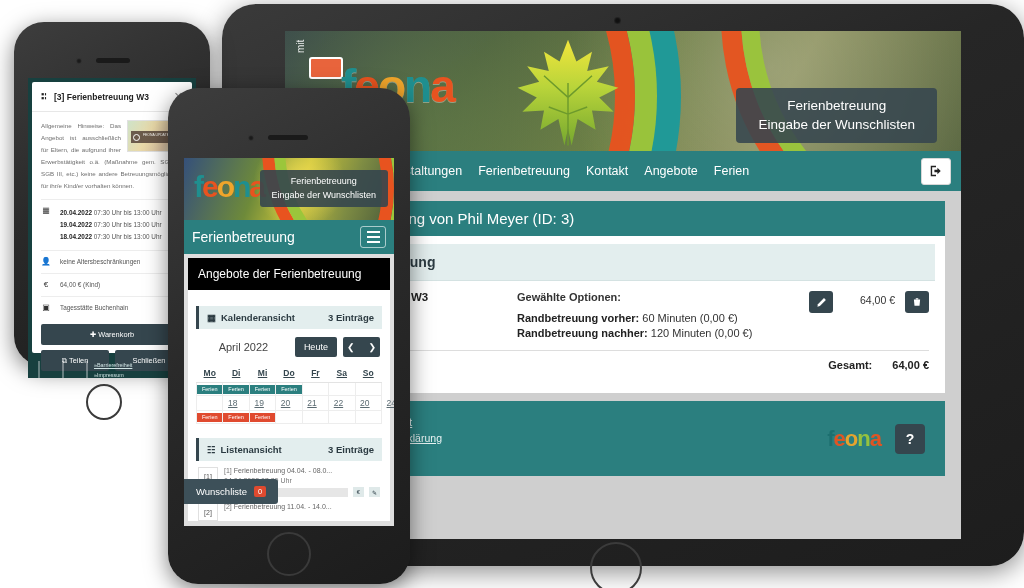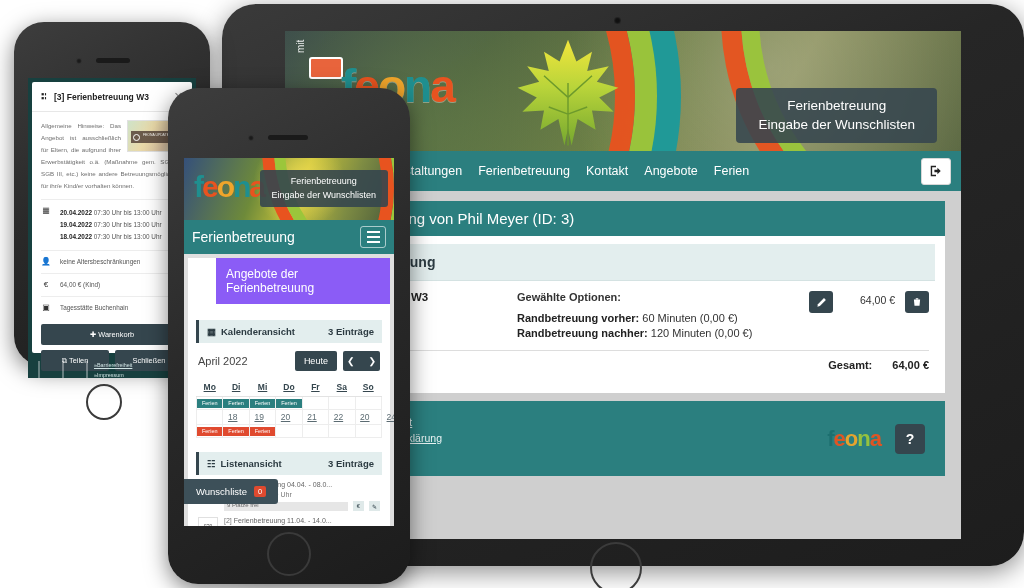--- a/index.html
+++ b/index.html
@@ -251,30 +251,30 @@
     padding:0 8px; color:#fff;
   }
   .mp-nav .ttl { font-size:14px; }
   .burger {
     width:26px; height:22px; border:1px solid #ffffff99; border-radius:3px;
     display:flex; flex-direction:column; justify-content:center; align-items:center; gap:3px;
   }
   .burger i { display:block; width:13px; height:2px; background:#fff; }
   .mp-page { background:#dfdfdf; padding:4px; height:272px; overflow:hidden; }
   .mp-card { background:#fff; }
-  .mp-card-head { background:#8b5cf6; color:#fff; font-size:12px; padding:9px 10px;margin-left:28px; }
+  .mp-card-head { background:#000000; color:#fff; font-size:12px; padding:9px 10px; }
   .mp-inner { padding:8px 8px 0 8px; }
   .sec-title {
     background:#e3eeee; border-left:3px solid #35464e; padding:6px 8px;
     display:flex; align-items:center; justify-content:space-between;
     font-size:9.5px; font-weight:700; color:#2c3b42; margin-top:8px;
   }
   .sec-title .l { display:flex; align-items:center; gap:5px; }
   .cal-bar { display:flex; align-items:center; padding:8px 2px; gap:6px; }
-  .cal-bar .mon { flex:1; font-size:11px; color:#444; }
+  .cal-bar .mon { flex:1; font-size:11px; color:#444;text-align:center; }
   .cal-bar .btn { background:#35464e; color:#fff; font-size:9px; border-radius:2px; padding:5px 9px; }
   .cal-bar .nav { background:#35464e; color:#fff; border-radius:2px; padding:5px 4px; display:flex; gap:14px; font-size:9px; }
   table.cal { width:100%; border-collapse:collapse; table-layout:fixed; }
   table.cal th {
     font-size:8.5px; color:#35464e; padding:3px 0 4px 0; text-decoration:underline;
     border-bottom:1px solid #e3e3e3;
   }
   table.cal td { border:1px solid #ededed; height:13px; text-align:center; vertical-align:middle; }
   table.cal td.num { font-size:8.5px; color:#5b6b72; text-decoration:underline; height:15px;padding-left:31px; }
   .ev { display:block; font-size:5.5px; color:#fff; line-height:9px; height:9px; overflow:hidden; }

